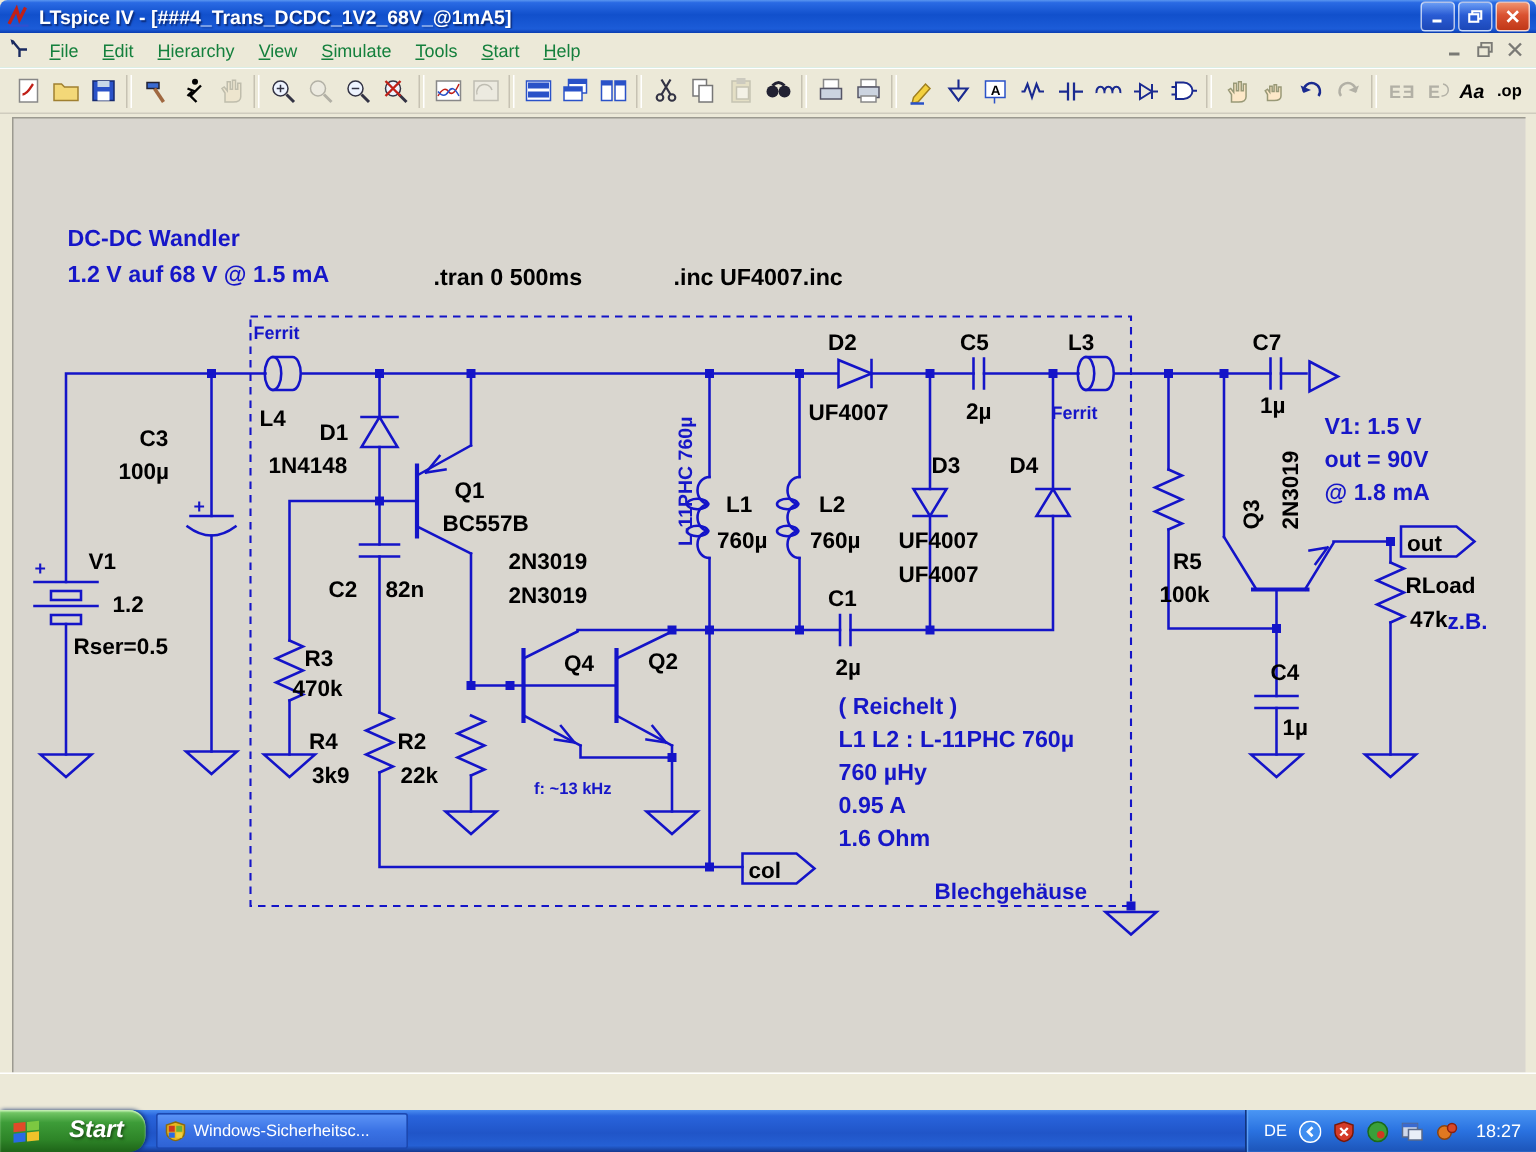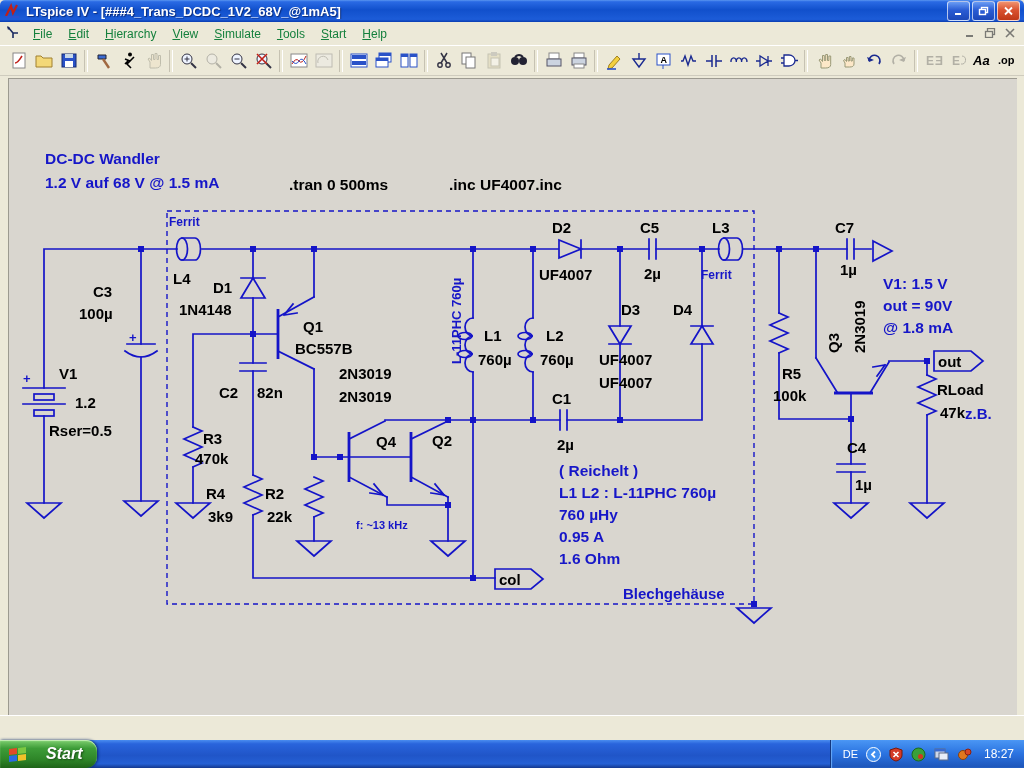--- a/index.html
+++ b/index.html
@@ -606,20 +606,30 @@
       <svg width="19" height="18">
         <g transform="skewY(-6)">
           <rect x="1" y="4" width="8" height="6" fill="#e04a28"></rect>
           <rect x="10" y="4" width="8" height="6" fill="#7cc841"></rect>
           <rect x="1" y="11" width="8" height="6" fill="#2a6ae4"></rect>
           <rect x="10" y="11" width="8" height="6" fill="#f0c22a"></rect>
         </g>
       </svg>
       <span>Start</span>
     </div>
+    <div class="task">
+      <svg width="14" height="14">
+        <path d="M7,1 L13,3 V8 C13,11 10,13 7,13.5 C4,13 1,11 1,8 V3 Z" fill="#e8b820" stroke="#8a6a10"></path>
+        <rect x="2.5" y="3.5" width="4" height="4" fill="#d03820"></rect>
+          <rect x="7.5" y="3.5" width="4" height="4" fill="#6ab03c"></rect>
+        <rect x="2.5" y="8" width="4" height="3.5" fill="#2a6ae4"></rect>
+          <rect x="7.5" y="8" width="4" height="3.5" fill="#f0d040"></rect>
+      </svg>
+      <span>Windows-Sicherheitsc...</span>
+    </div>
     <div id="tray">
       <span class="lang">DE</span>
       <svg width="15" height="15">
         <circle cx="7.5" cy="7.5" r="7" fill="#3f8ef0" stroke="#fff"></circle>
         <path d="M9,4.5 L6,7.5 L9,10.5" stroke="#fff" stroke-width="1.8" fill="none"></path>
       </svg>
       <svg width="14" height="15">
         <path d="M7,1 L13,3 V8 C13,11 10,13.5 7,14 C4,13.5 1,11 1,8 V3 Z" fill="#d43b28" stroke="#7a1808"></path>
         <path d="M4.5,5 l5,5 M9.5,5 l-5,5" stroke="#fff" stroke-width="1.6"></path>
       </svg>

